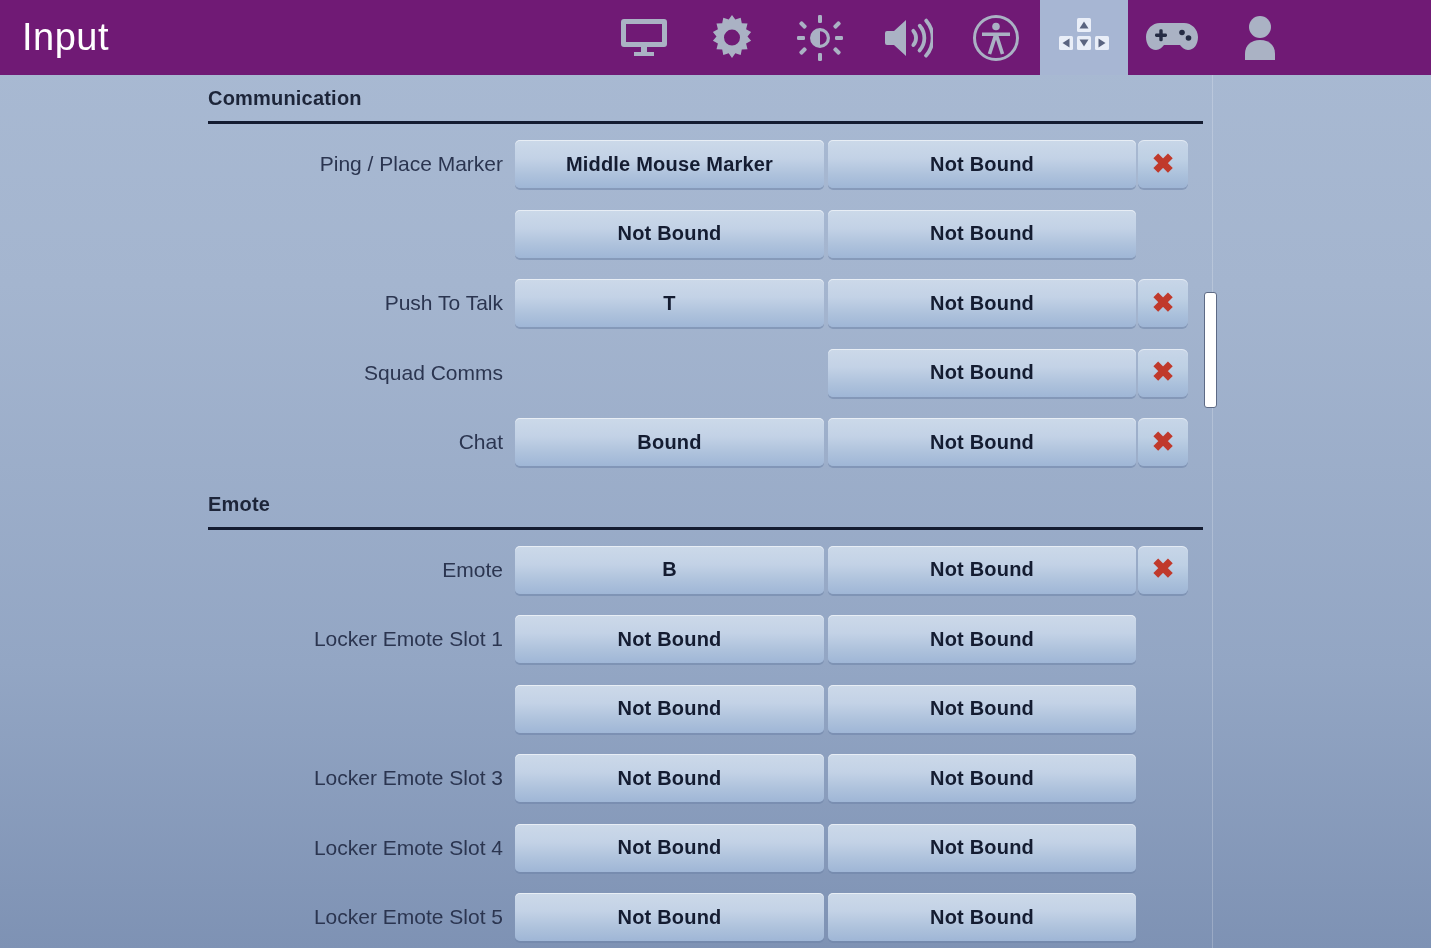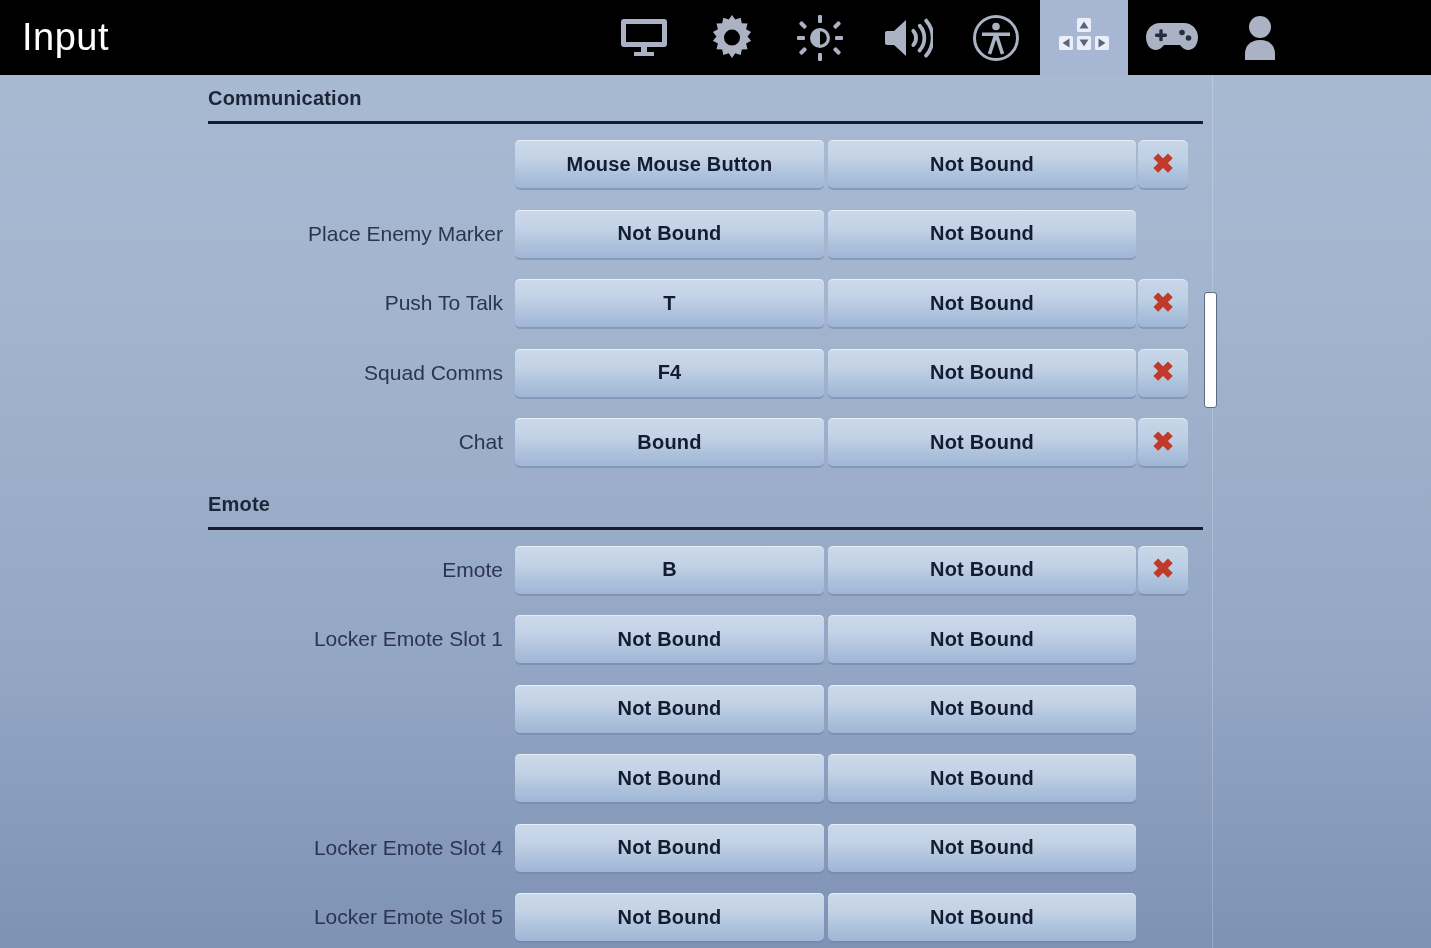--- a/index.html
+++ b/index.html
@@ -16,21 +16,21 @@
     background: linear-gradient(to bottom, #a9bad3 0%, #a4b5cf 30%, #93a6c4 70%, #7e92b4 100%);
     position: relative;
   }
 
   
   #header-bar {
     position: absolute;
     top: 0; left: 0;
     width: 1431px;
     height: 75px;
-    background: #000000;
+    background: #701a75;
     display: flex;
     align-items: center;
   }
 
   #page-title {
     color: #ffffff;
     font-size: 38px;
     font-weight: 400;
     letter-spacing: 0.5px;
     margin-left: 22px;
@@ -273,42 +273,41 @@
     </div>
 </div>
 
 <div id="content">
   <div id="sections-root">
       <div class="section-header" style="top: 12px;">
         <div class="section-title">Communication</div>
         <div class="section-rule"></div>
       </div>
       <div class="binding-row" style="top: 65px;">
-        <button class="bind-button col1">Mouse Mouse Button</button>
+        <div class="row-label">Ping / Place Marker</div>
+        <button class="bind-button col1">Middle Mouse Marker</button>
         <button class="bind-button col2">Not Bound</button>
         <button class="clear-button">
           <span class="clear-x">✖</span>
         </button>
       </div>
       <div class="binding-row" style="top: 134.5px;">
-        <div class="row-label">Place Enemy Marker</div>
         <button class="bind-button col1">Not Bound</button>
         <button class="bind-button col2">Not Bound</button>
       </div>
       <div class="binding-row" style="top: 204px;">
         <div class="row-label">Push To Talk</div>
         <button class="bind-button col1">T</button>
         <button class="bind-button col2">Not Bound</button>
         <button class="clear-button">
           <span class="clear-x">✖</span>
         </button>
       </div>
       <div class="binding-row" style="top: 273.5px;">
         <div class="row-label">Squad Comms</div>
-        <button class="bind-button col1">F4</button>
         <button class="bind-button col2">Not Bound</button>
         <button class="clear-button">
           <span class="clear-x">✖</span>
         </button>
       </div>
       <div class="binding-row" style="top: 343px;">
         <div class="row-label">Chat</div>
         <button class="bind-button col1">Bound</button>
         <button class="bind-button col2">Not Bound</button>
         <button class="clear-button">
@@ -330,20 +329,21 @@
       <div class="binding-row" style="top: 540px;">
         <div class="row-label">Locker Emote Slot 1</div>
         <button class="bind-button col1">Not Bound</button>
         <button class="bind-button col2">Not Bound</button>
       </div>
       <div class="binding-row" style="top: 609.5px;">
         <button class="bind-button col1">Not Bound</button>
         <button class="bind-button col2">Not Bound</button>
       </div>
       <div class="binding-row" style="top: 679px;">
+        <div class="row-label">Locker Emote Slot 3</div>
         <button class="bind-button col1">Not Bound</button>
         <button class="bind-button col2">Not Bound</button>
       </div>
       <div class="binding-row" style="top: 748.5px;">
         <div class="row-label">Locker Emote Slot 4</div>
         <button class="bind-button col1">Not Bound</button>
         <button class="bind-button col2">Not Bound</button>
       </div>
       <div class="binding-row" style="top: 818px;">
         <div class="row-label">Locker Emote Slot 5</div>

